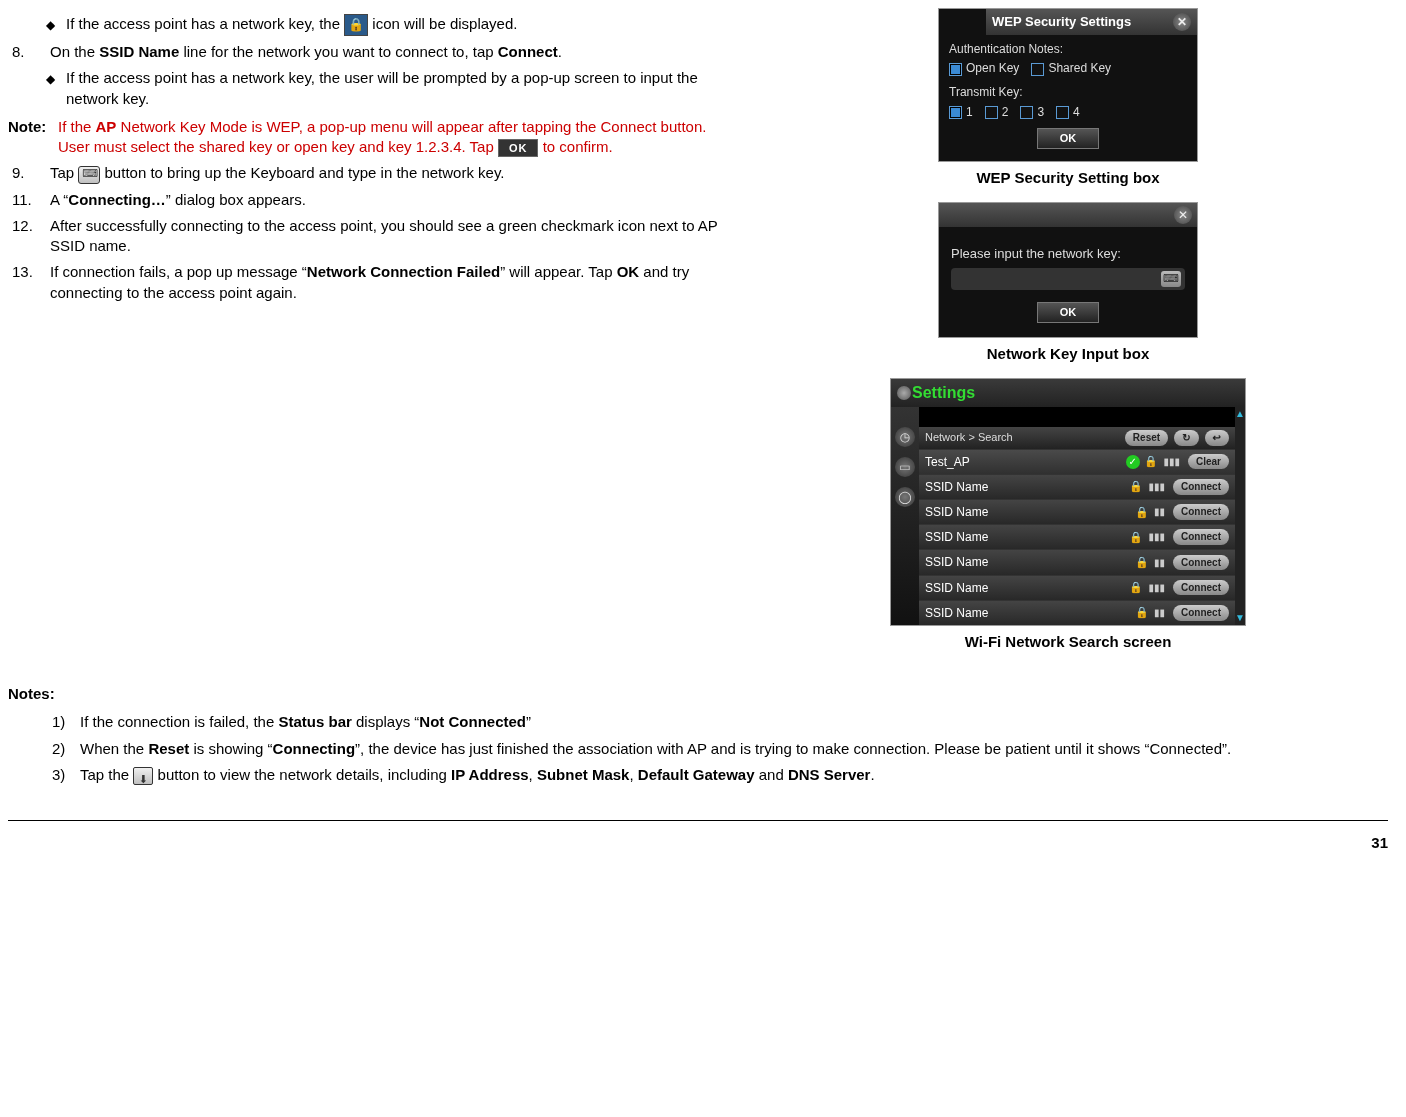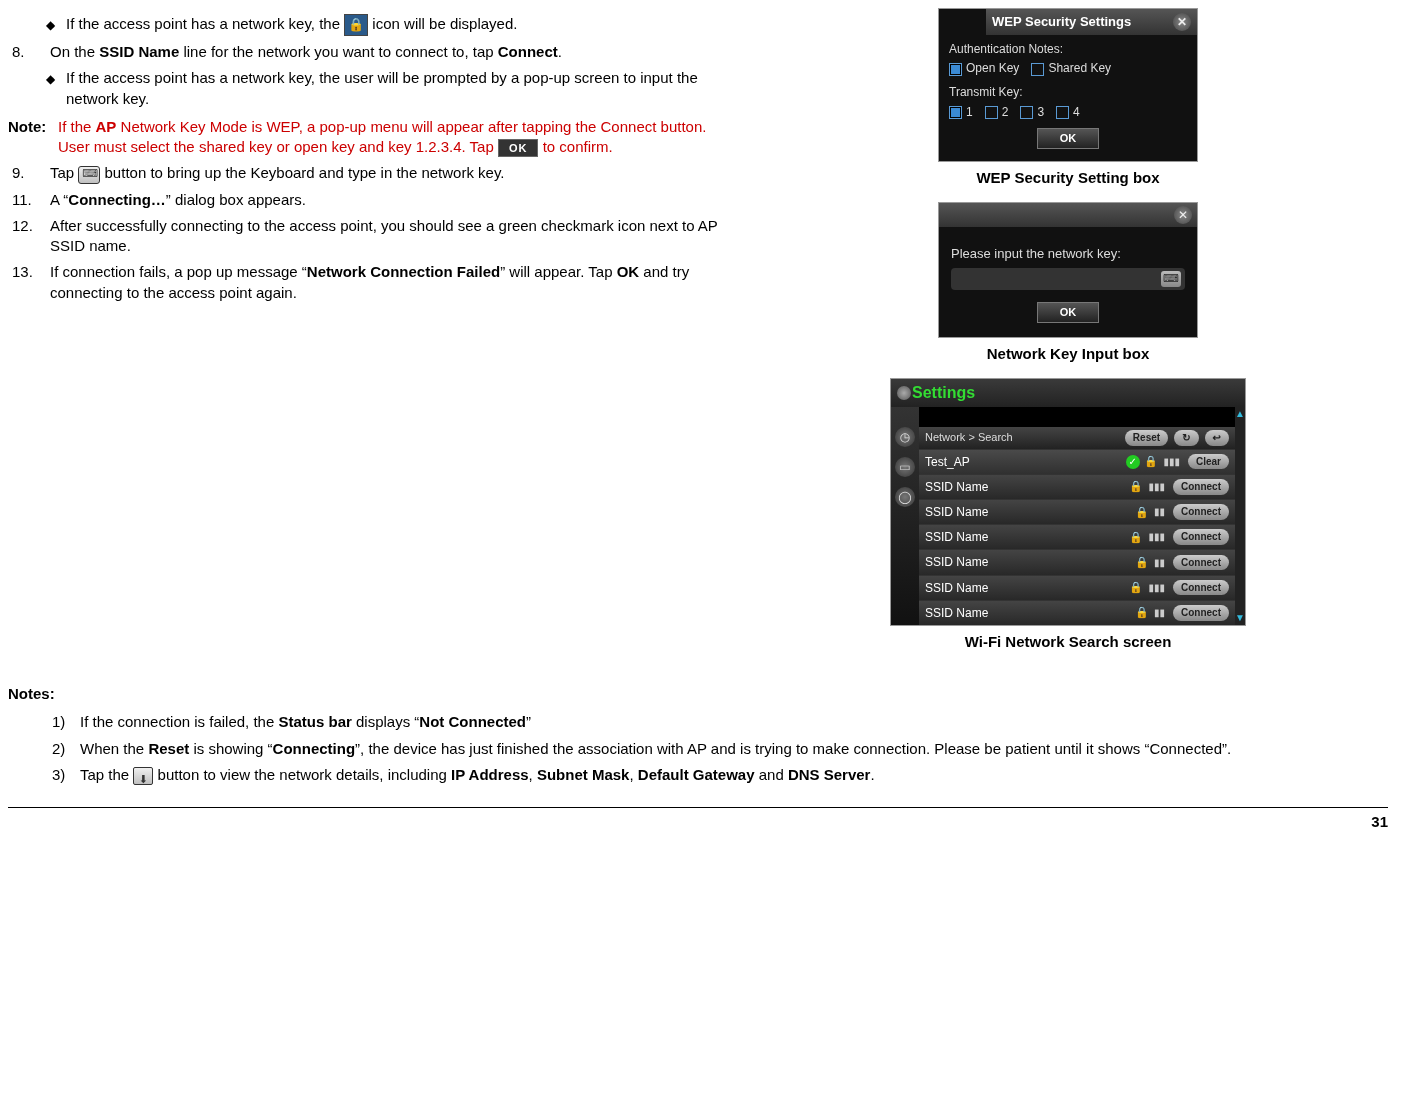--- a/index.html
+++ b/index.html
@@ -134,22 +134,22 @@
   }
   .num-row {
     display: flex;
     margin: 6px 0;
     padding-left: 44px;
   }
   .num-label { flex: 0 0 28px; }
   .num-text { flex: 1; }
   .footer {
     border-top: 1px solid #000;
-    margin-top: 22px;
-    padding-top: 4px;
+    margin-top: 35px;
+    padding-top: 12px;
     text-align: right;
     font-weight: bold;
     font-size: 15px;
   }
   
   .wep-box {
     width: 258px;
     border: 1px solid #999;
     background: #111;
     color: #ddd;

